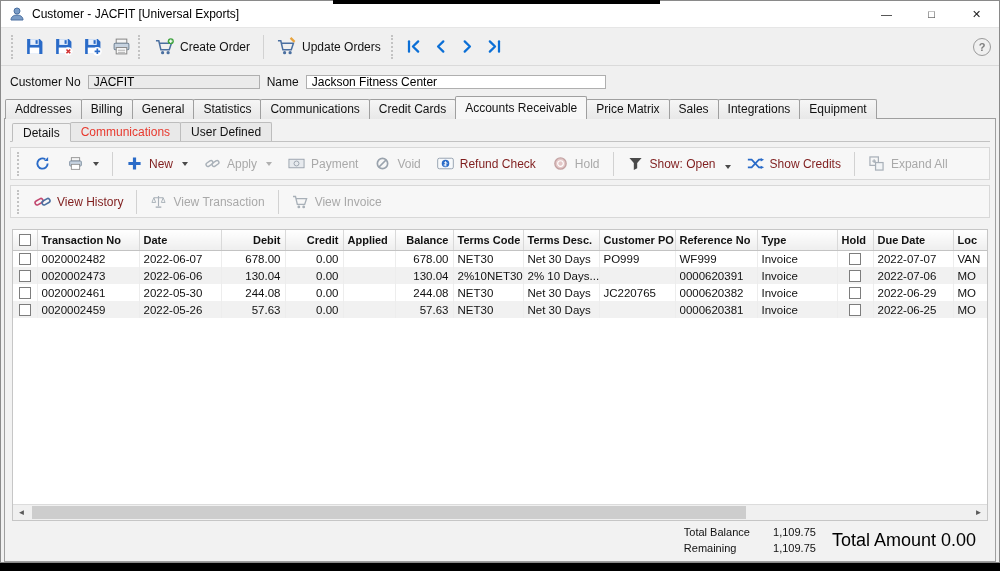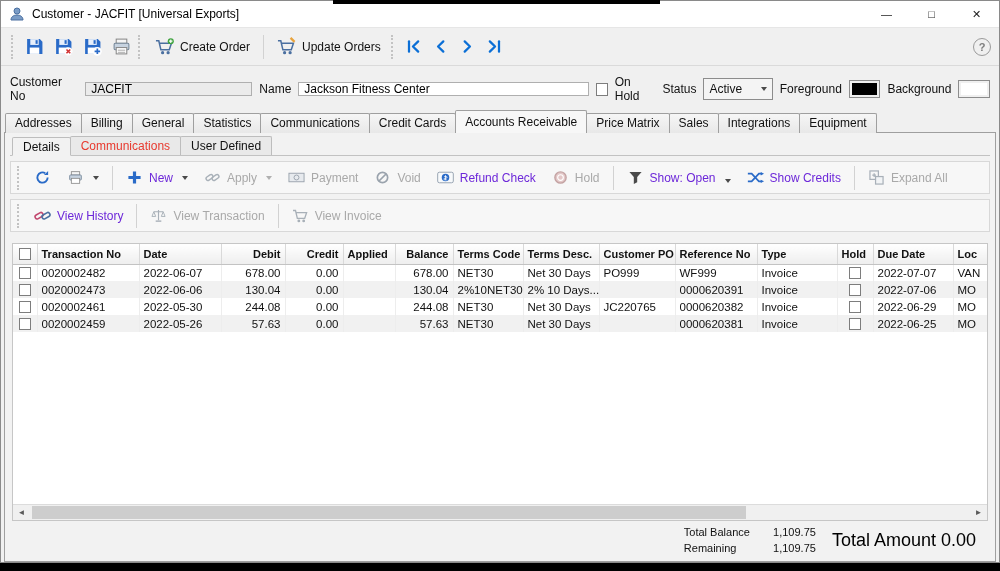--- a/index.html
+++ b/index.html
@@ -58,21 +58,21 @@
   
   .subtabstrip { display:flex; align-items:flex-end; border-bottom:1px solid #c2c2c2; padding-left:2px; flex:0 0 auto; }
   .subtab { height:19px; line-height:18px; padding:0 10px; font-size:12px; color:#111;
             background:#e9e9e9; border:1px solid #bdbdbd; border-bottom:none; border-radius:2px 2px 0 0; margin-right:-1px; }
   .subtab.active { background:#f2f2f2; margin-bottom:-1px; border-bottom:1px solid #f2f2f2; }
   .subtab.alert { color:#e8392e; }
 
   
   .bar { display:flex; align-items:center; border:1px solid #d8d8d8; background:#f7f7f7;
          height:33px; margin-top:5px; padding:0 4px; flex:0 0 auto; }
-  .bar-btn { display:flex; align-items:center; gap:6px; padding:3px 8px; font-size:12px; color:#6d28d9; white-space:nowrap; }
+  .bar-btn { display:flex; align-items:center; gap:6px; padding:3px 8px; font-size:12px; color:#7f1d1d; white-space:nowrap; }
   .bar-btn.disabled { color:#a9a9a9; }
 
   
   .grid-wrap { margin:11px 2px 0 2px; flex:1 1 auto; min-height:0; display:flex; flex-direction:column;
                border:1px solid #c6c6c6; background:#fff; overflow:hidden; }
   .grid-scroll { flex:1 1 auto; overflow:hidden; }
   table { border-collapse:collapse; table-layout:fixed; width:990px; font-size:11.5px; color:#111; }
   th { font-size:11px; font-weight:bold; text-align:left; padding:2px 4px; height:20px;
        background:linear-gradient(#ffffff,#eeeeee); border-right:1px solid #d9d9d9; border-bottom:1px solid #c3c3c3;
        white-space:nowrap; overflow:hidden; }
@@ -204,33 +204,20 @@
     <div class="help-btn">
       <span>?</span>
     </div>
   </div>
 
   <div class="cust-row">
     <span>Customer No</span>
     <input class="fld readonly" style="width: 172px;" readonly="" value="JACFIT">
     <span>Name</span>
     <input class="fld" style="width: 300px;" value="Jackson Fitness Center">
-    <div class="right-group">
-      <span class="cb"></span>
-      <span>On Hold</span>
-      <span>Status</span>
-      <div class="combo">
-        <span>Active</span>
-        <span class="caret"></span>
-      </div>
-      <span>Foreground</span>
-      <div class="swatch fg"></div>
-      <span>Background</span>
-      <div class="swatch bg"></div>
-    </div>
   </div>
 
   <div class="tabstrip">
     <div class="tab">Addresses</div>
     <div class="tab">Billing</div>
     <div class="tab">General</div>
     <div class="tab">Statistics</div>
     <div class="tab">Communications</div>
     <div class="tab">Credit Cards</div>
     <div class="tab active">Accounts Receivable</div>

